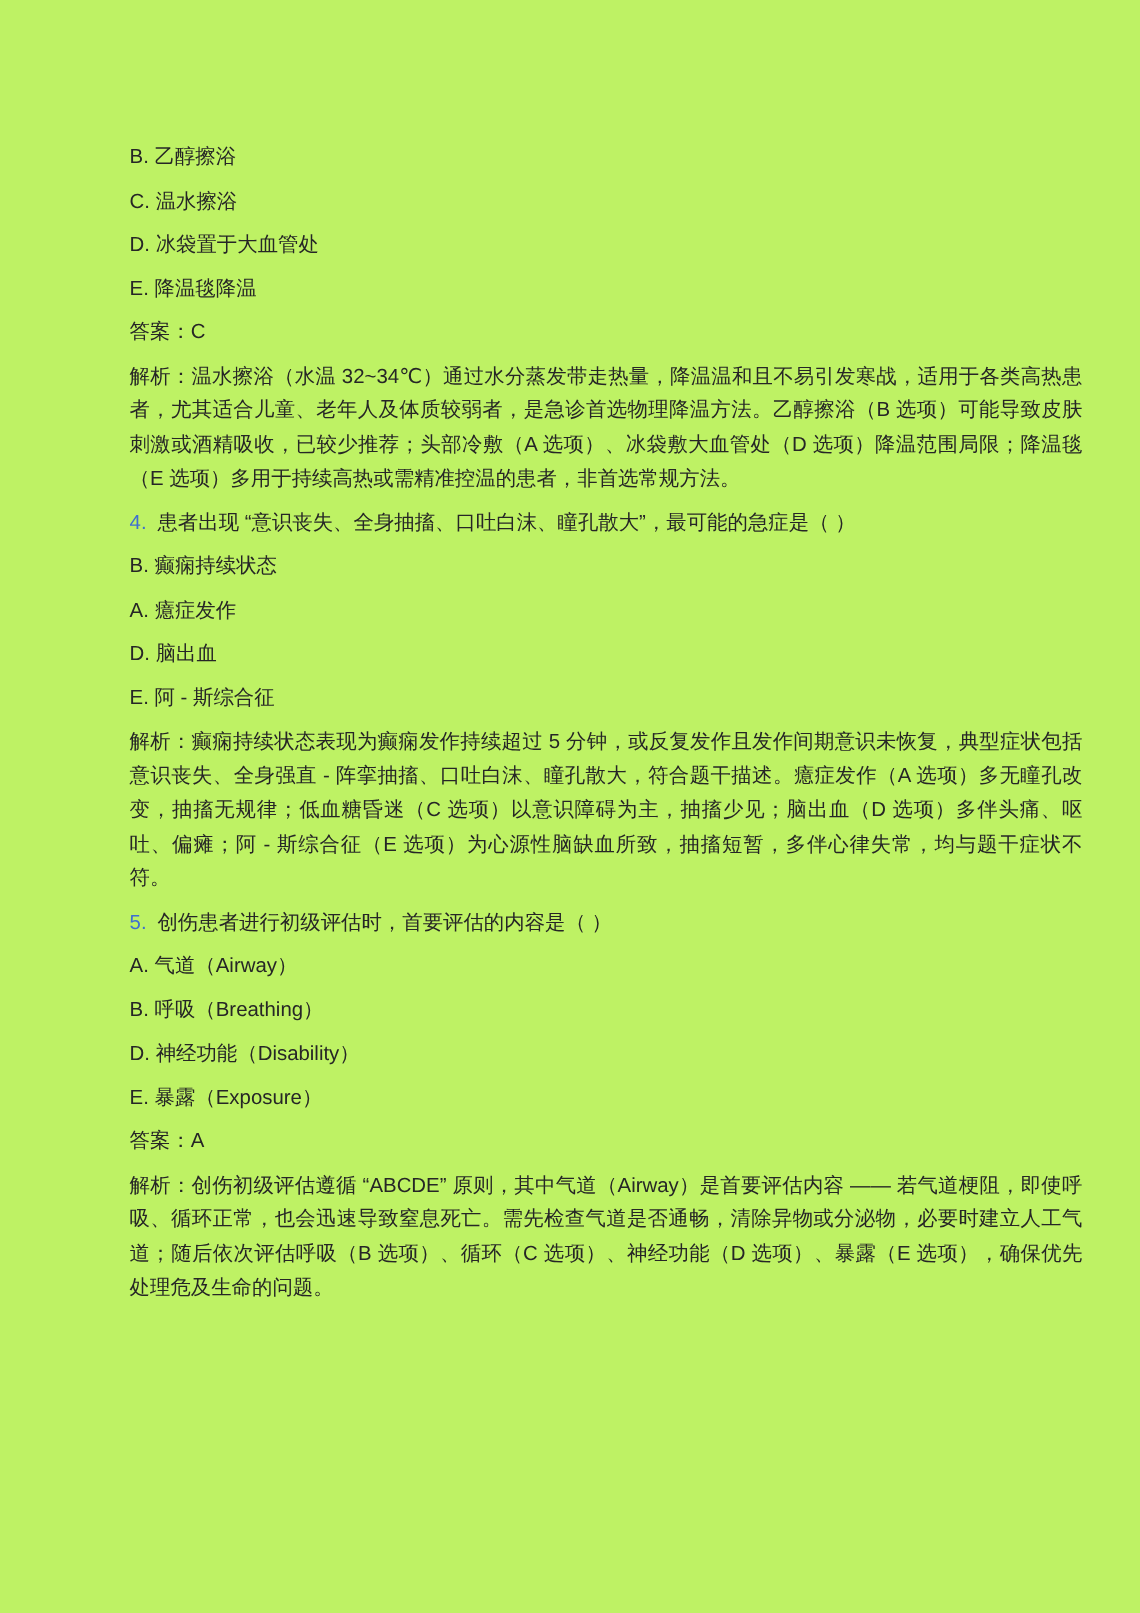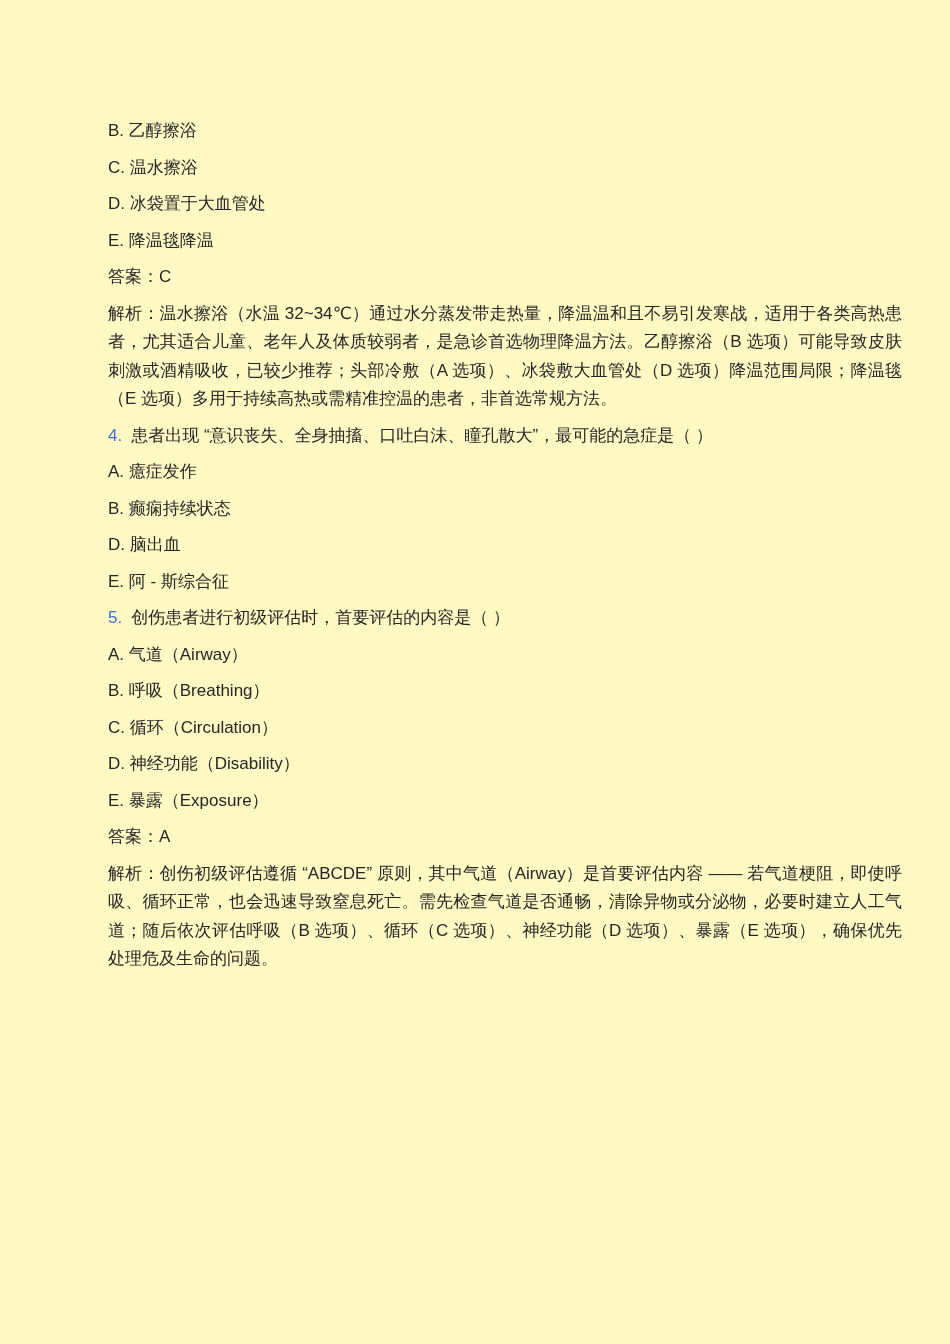--- a/index.html
+++ b/index.html
@@ -5,21 +5,21 @@
   html, body {
     margin: 0;
     padding: 0;
     background: #ffffff;
   }
   .page {
     position: relative;
     width: 950px;
     height: 1344px;
     box-sizing: border-box;
-    background: #fef9c3;
+    background: #bef264;
     padding: 117px 48px 0 108px;
     font-family: "Liberation Sans", "DejaVu Sans", sans-serif;
     font-size: 17px;
     line-height: 28.5px;
     color: #262626;
     overflow: hidden;
   }
   .page p {
     margin: 0 0 8px 0;
   }
@@ -43,27 +43,27 @@
 <div class="page">
 
   <p class="opt">B. 乙醇擦浴</p>
   <p class="opt">C. 温水擦浴</p>
   <p class="opt">D. 冰袋置于大血管处</p>
   <p class="opt">E. 降温毯降温</p>
   <p class="answer-line"><span>答案：</span><span>C</span></p>
   <p class="analysis">解析：温水擦浴（水温 32~34℃）通过水分蒸发带走热量，降温温和且不易引发寒战，适用于各类高热患者，尤其适合儿童、老年人及体质较弱者，是急诊首选物理降温方法。乙醇擦浴（B 选项）可能导致皮肤刺激或酒精吸收，已较少推荐；头部冷敷（A 选项）、冰袋敷大血管处（D 选项）降温范围局限；降温毯（E 选项）多用于持续高热或需精准控温的患者，非首选常规方法。</p>
 
   <p class="stem-line"><span class="qnum">4.</span><span>患者出现 “意识丧失、全身抽搐、口吐白沫、瞳孔散大”，最可能的急症是（ ）</span></p>
+  <p class="opt">B. 癫痫持续状态</p>
   <p class="opt">A. 癔症发作</p>
-  <p class="opt">B. 癫痫持续状态</p>
   <p class="opt">D. 脑出血</p>
   <p class="opt">E. 阿 - 斯综合征</p>
+  <p class="analysis">解析：癫痫持续状态表现为癫痫发作持续超过 5 分钟，或反复发作且发作间期意识未恢复，典型症状包括意识丧失、全身强直 - 阵挛抽搐、口吐白沫、瞳孔散大，符合题干描述。癔症发作（A 选项）多无瞳孔改变，抽搐无规律；低血糖昏迷（C 选项）以意识障碍为主，抽搐少见；脑出血（D 选项）多伴头痛、呕吐、偏瘫；阿 - 斯综合征（E 选项）为心源性脑缺血所致，抽搐短暂，多伴心律失常，均与题干症状不符。</p>
 
   <p class="stem-line"><span class="qnum">5.</span><span>创伤患者进行初级评估时，首要评估的内容是（ ）</span></p>
   <p class="opt">A. 气道（Airway）</p>
   <p class="opt">B. 呼吸（Breathing）</p>
-  <p class="opt">C. 循环（Circulation）</p>
   <p class="opt">D. 神经功能（Disability）</p>
   <p class="opt">E. 暴露（Exposure）</p>
   <p class="answer-line"><span>答案：</span><span>A</span></p>
   <p class="analysis">解析：创伤初级评估遵循 “ABCDE” 原则，其中气道（Airway）是首要评估内容 —— 若气道梗阻，即使呼吸、循环正常，也会迅速导致窒息死亡。需先检查气道是否通畅，清除异物或分泌物，必要时建立人工气道；随后依次评估呼吸（B 选项）、循环（C 选项）、神经功能（D 选项）、暴露（E 选项），确保优先处理危及生命的问题。</p>
 
 </div>
 
 </body></html>

